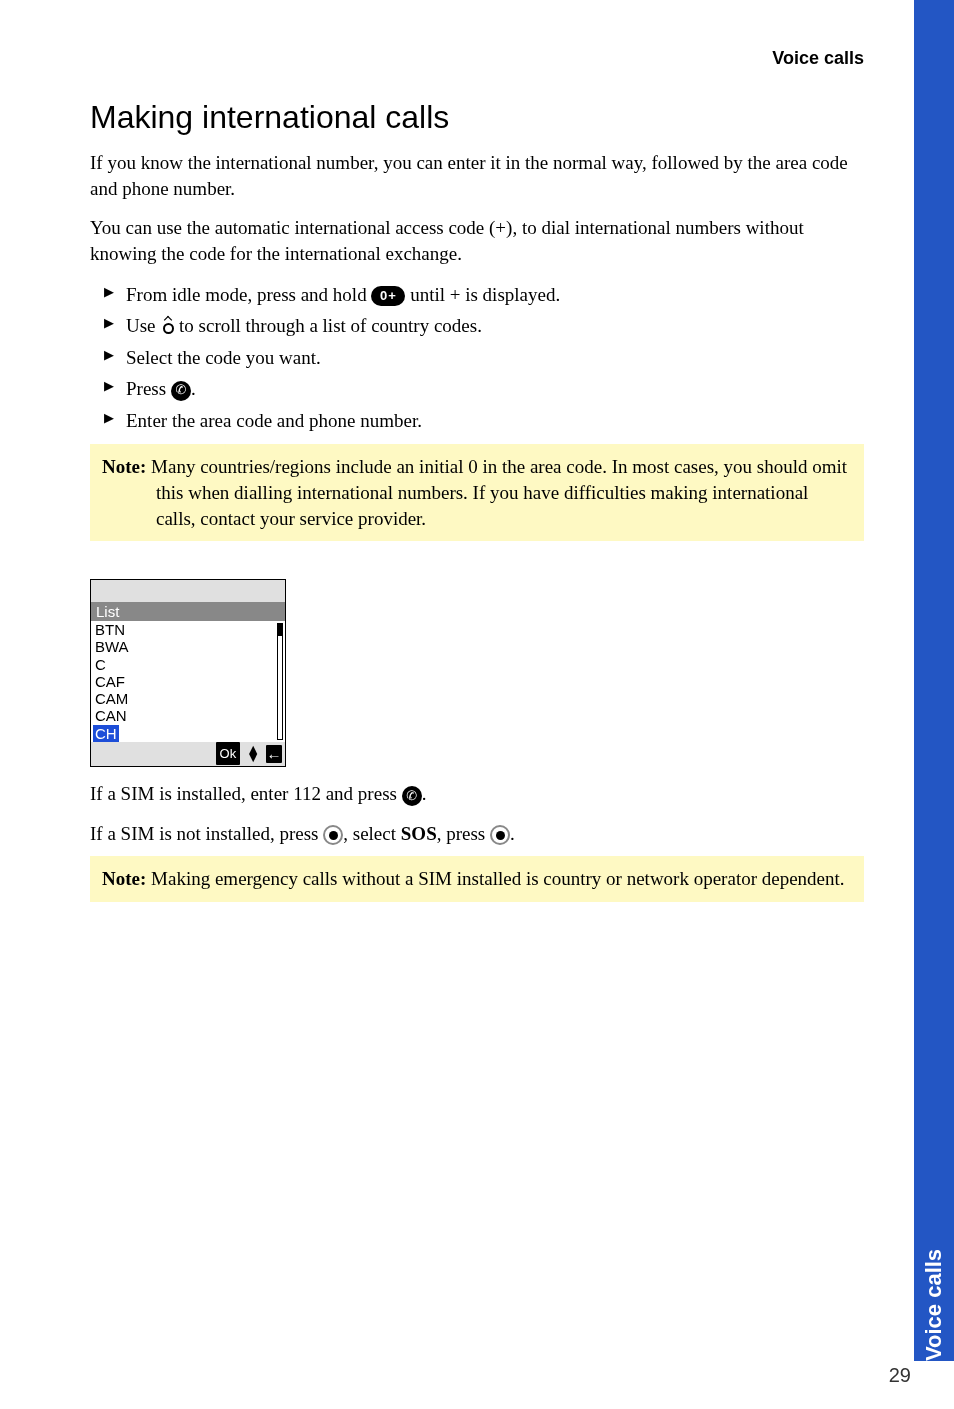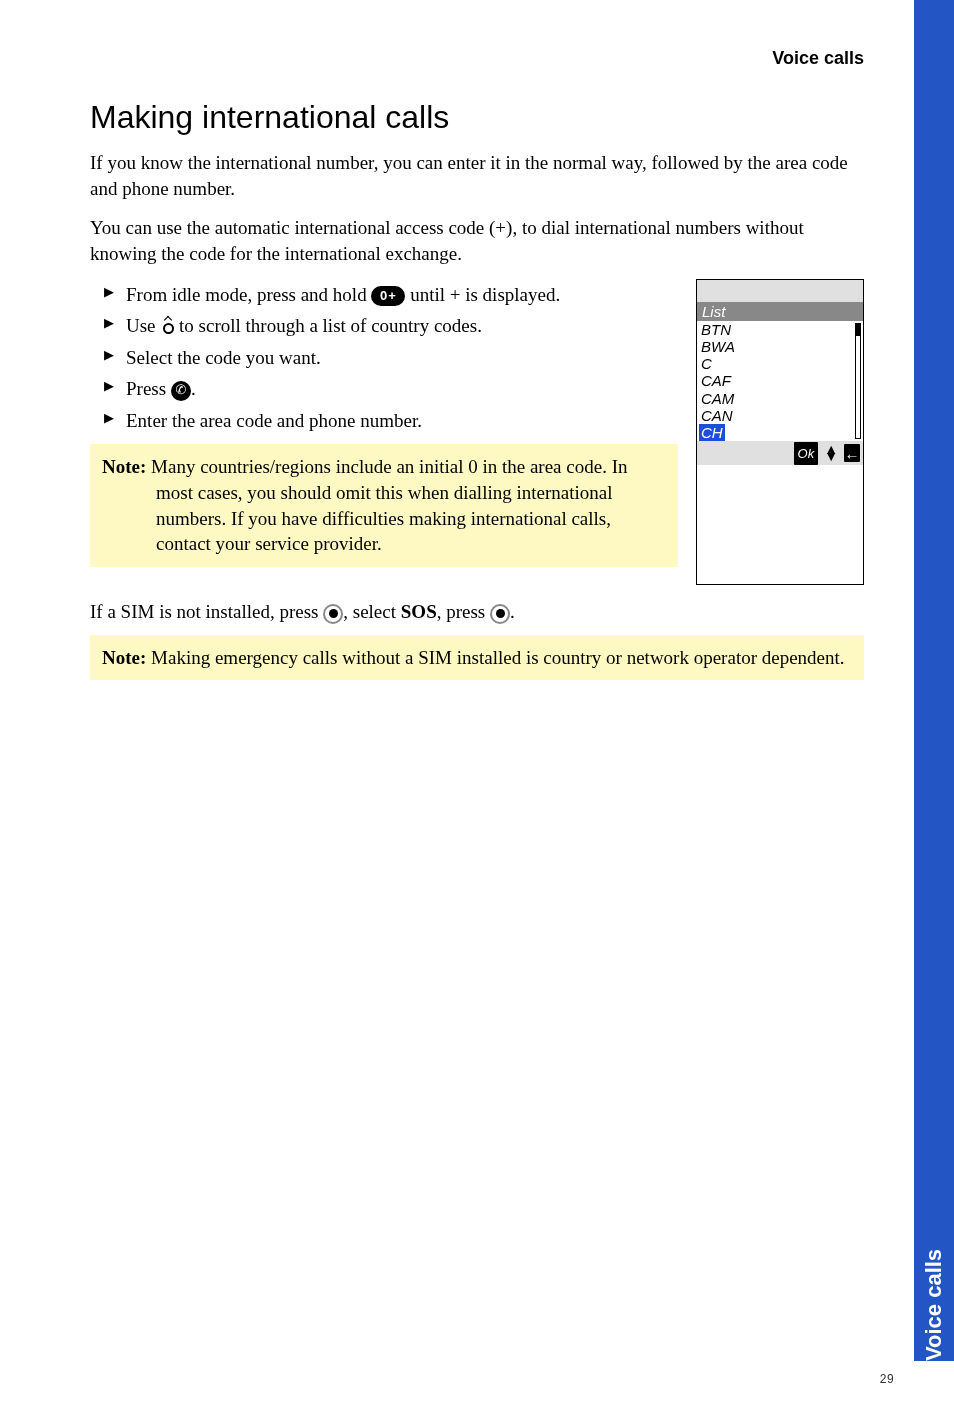--- a/index.html
+++ b/index.html
@@ -30,20 +30,21 @@
     .body-text {
       font-size: 19px;
       line-height: 1.35;
       margin-bottom: 10px;
       margin-top: 14px;
     }
     .top-row {
       display: flex;
       gap: 18px;
       margin-bottom: 4px;
+      flex-direction: column;
     }
     .top-left {
       flex: 1;
     }
     .bullet-list {
       list-style: none;
       margin: 4px 0 10px 14px;
     }
     .bullet-list li {
       font-size: 19px;
@@ -64,27 +65,26 @@
       padding: 10px 12px 10px 12px;
       font-size: 19px;
       line-height: 1.35;
       margin: 8px 0 18px 0;
     }
     .note-box .note-label {
       font-weight: bold;
     }
     
     .phone-screen {
-      width: 168px;
+      width: 196px;
       border: 1.5px solid #000;
       font-family: Arial, Helvetica, sans-serif;
       font-size: 15px;
       margin-top: 2px;
       flex-shrink: 0;
-      font-style: italic;
     }
     .ps-topbar {
       height: 22px;
       background: #e0e0e0;
     }
     .ps-title {
       background: #888;
       color: #fff;
       padding: 1px 5px;
       font-size: 15px;
@@ -248,24 +248,24 @@
     .side-bar {
       position: absolute;
       right: 0;
       top: 0;
       width: 40px;
       bottom: 348px;
       background: #2356c4;
     }
     .page-num {
       position: absolute;
-      right: 60px;
+      right: 43px;
       bottom: 22px;
-      font-family: Liberation Mono, monospace;
-      font-size: 12px;
+      font-family: Liberation Sans, sans-serif;
+      font-size: 20px;
       color: #333;
     }
     .note-first-line {
       text-indent: -54px;
       padding-left: 54px;
     }
   </style>
 </head>
 <body>
 
@@ -334,20 +334,23 @@
             <span>▲</span>
             <span>▼</span>
           </span>
         <span class="ps-back">←</span>
       </div>
     </div>
   </div>
 
 
   <p class="body-text">
+    <span>If a SIM is installed, enter 112 and press </span><span class="icon icon-call">✆</span><span>.</span>
+  </p>
+  <p class="body-text">
     <span>If a SIM is not installed, press </span><span class="icon icon-sel"></span><span>, select </span><b>SOS</b><span>, press </span><span class="icon icon-sel"></span><span>.</span>
   </p>
 
   <div class="note-box">
     <div class="note-first-line">
       <span class="note-label">Note: </span><span>Making emergency calls without a SIM installed is country or network operator dependent.</span>
     </div>
   </div>
 
 </div>

